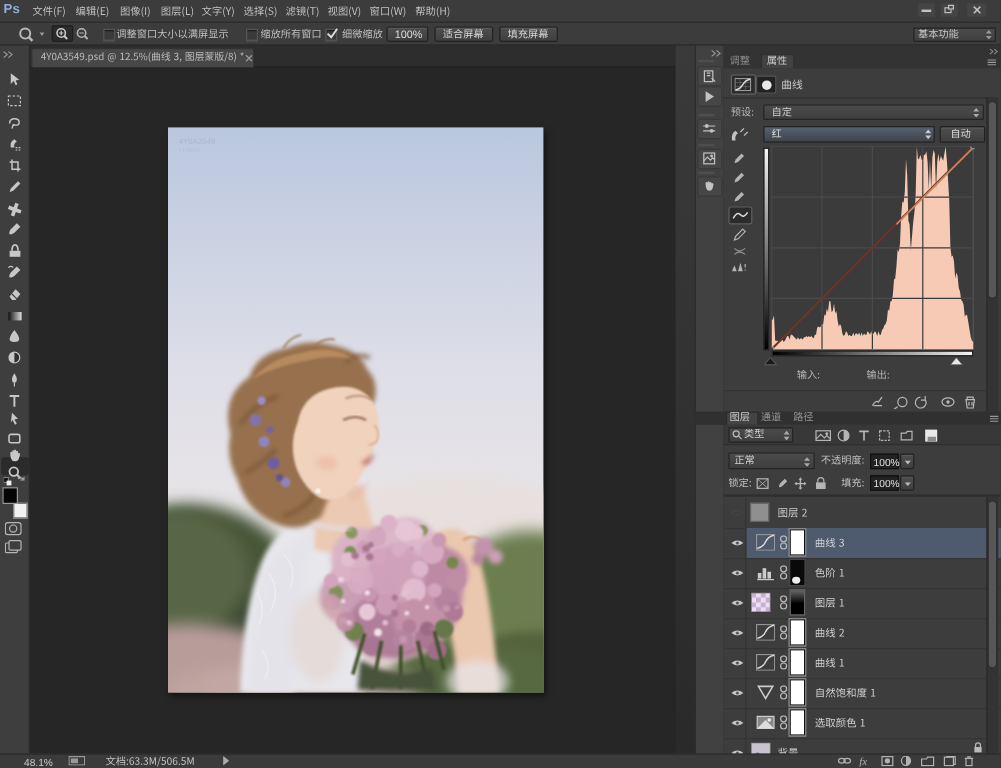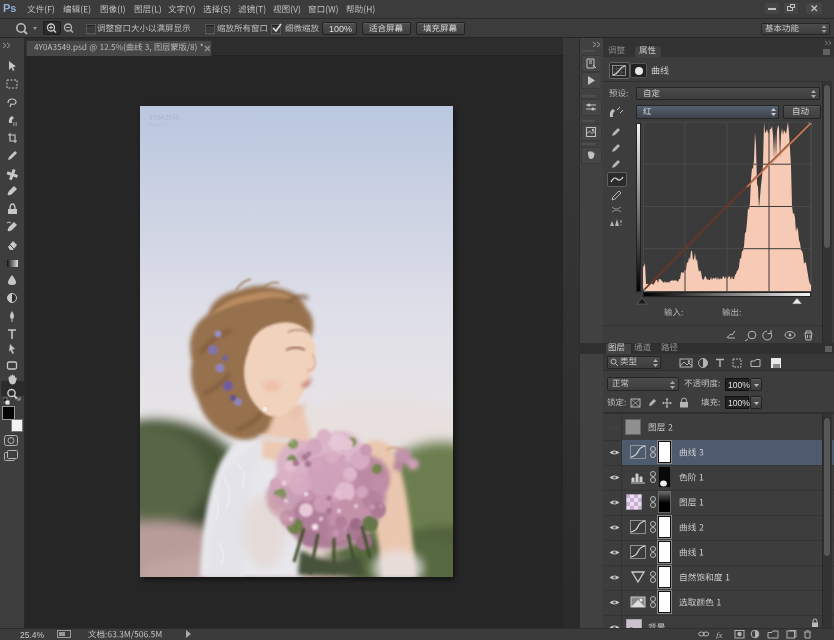--- a/index.html
+++ b/index.html
@@ -1002,21 +1002,21 @@
       <rect x="37" y="0.5" width="9" height="7.5" fill="none" stroke="#b2b2b2"></rect>
       <circle cx="41.5" cy="4" r="2.2" fill="#b2b2b2"></circle>
       <circle cx="57" cy="4" r="3.8" fill="none" stroke="#b2b2b2"></circle>
       <path d="M57 0.2 A3.8 3.8 0 0 1 57 7.8 Z" fill="#b2b2b2"></path>
       <path d="M70 2.5 h4 l1 -1.5 h5 v7 h-10 Z" fill="none" stroke="#b2b2b2"></path>
       <rect x="89" y="1" width="7.5" height="7" fill="none" stroke="#b2b2b2"></rect>
       <path d="M91 1 v-0.5 h7 v6.5 h-1" stroke="#b2b2b2" fill="none"></path>
       <path d="M106 2 h7 M107 2 v6 h5 v-6 M108 0.8 h3" stroke="#b2b2b2" fill="none"></path>
     </svg>
 <div class="ab" style="left:0;top:628px;width:580px;height:12px;background:#3b3b3b;border-top:1px solid #2b2b2b"></div>
-    <div class="lab" style="left:20px;top:630px;font-size:8.5px;color:#c8c8c8">25.4%</div>
+    <div class="lab" style="left:20px;top:630px;font-size:8.5px;color:#c8c8c8">48.1%</div>
     <svg class="ab" style="left:57px;top:630px" width="14" height="8">
       <rect x="0.5" y="0.5" width="13" height="7" fill="none" stroke="#999"></rect>
       <rect x="2" y="2" width="6" height="4" fill="#999"></rect>
     </svg>
     <div class="lab" style="left:88px;top:630px;font-size:8.5px;color:#c8c8c8"></div>
     <svg class="t " style="left:88px;top:630px" width="75" height="12">
       <g fill="#c8c8c8" transform="translate(0,7.31) scale(0.008500)">
         <use href="#g6587" x="0"></use>
         <use href="#g6863" x="1000"></use>
         <use href="#g003A" x="2000"></use>

